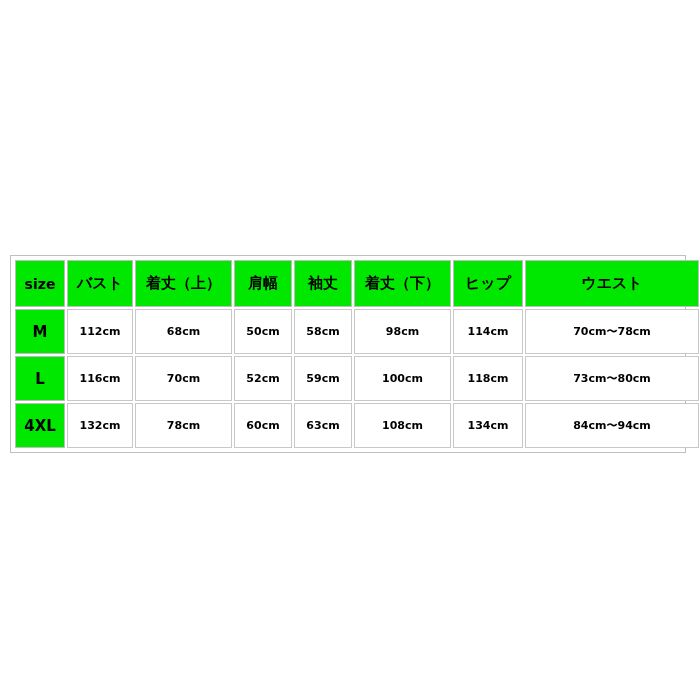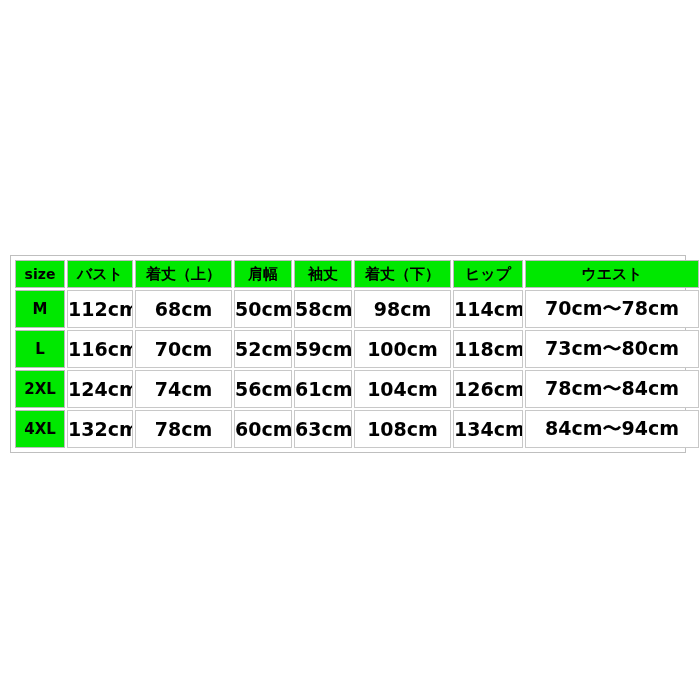--- a/index.html
+++ b/index.html
@@ -67,21 +67,21 @@
   }
 
   
   table.size-table tr.body-row td.col-size {
     background: #00e800;
     border: 1px solid #bdbdbd;
     font-size: 15px;
   }
 
   table.size-table tr.body-row td {
-    font-size: 19px;
+    font-size: 11px;
   }
 
   
   col.w-size   { width: 50px;  }
   col.w-bust   { width: 66px;  }
   col.w-len-up { width: 97px;  }
   col.w-should { width: 58px;  }
   col.w-sleeve { width: 58px;  }
   col.w-len-dn { width: 97px;  }
   col.w-hip    { width: 70px;  }
@@ -132,30 +132,20 @@
           <td>116cm</td>
           <td>70cm</td>
           <td>52cm</td>
           <td>59cm</td>
           <td>100cm</td>
           <td>118cm</td>
           <td>73cm〜80cm</td>
         </tr>
 
 
-        <tr class="body-row">
-          <td class="col-size">2XL</td>
-          <td>124cm</td>
-          <td>74cm</td>
-          <td>56cm</td>
-          <td>61cm</td>
-          <td>104cm</td>
-          <td>126cm</td>
-          <td>78cm〜84cm</td>
-        </tr>
 
 
         <tr class="body-row">
           <td class="col-size">4XL</td>
           <td>132cm</td>
           <td>78cm</td>
           <td>60cm</td>
           <td>63cm</td>
           <td>108cm</td>
           <td>134cm</td>

